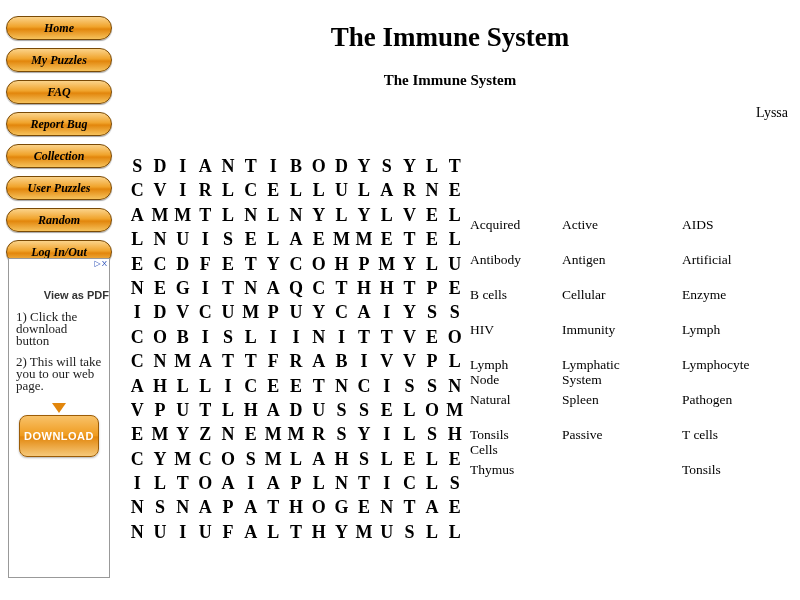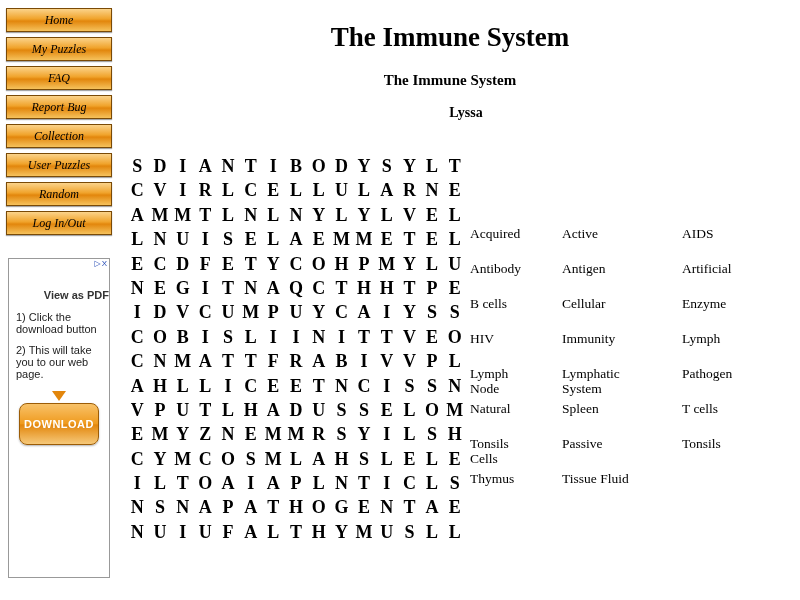--- a/index.html
+++ b/index.html
@@ -23,27 +23,27 @@
     left: 0;
     top: 0;
     width: 118px;
     padding: 8px 0 0 6px;
     box-sizing: border-box;
   }
   .nav-btn {
     display: block;
     width: 104px;
     height: 22px;
-    margin: 0 0 5px 0;
+    margin: 8px 0 5px 0;
     border: 1px solid #7a4a06;
-    border-radius: 0;
+    border-radius: 12px;
     background: linear-gradient(to bottom, #fbd38a 0%, #f0a32b 45%, #e2860c 55%, #f6c25c 100%);
     color: #000000;
     font-family: "Liberation Serif", serif;
-    font-weight: normal;
+    font-weight: bold;
     font-style: italic;
     font-size: 12px;
     line-height: 22px;
     text-align: center;
     box-shadow: 0 1px 1px rgba(0,0,0,0.35);
     cursor: pointer;
     white-space: nowrap;
     overflow: hidden;
   }
 
@@ -70,22 +70,22 @@
   .ad-title {
     margin-top: 30px;
     text-align: right;
     font-family: "Liberation Sans", sans-serif;
     font-size: 11px;
     font-weight: bold;
     color: #333333;
   }
   .ad-steps {
     margin: 10px 6px 11px 7px;
-    font-family: Liberation Sans, sans-serif;
-    font-size: 11px;
+    font-family: Liberation Serif, serif;
+    font-size: 13px;
     line-height: 12px;
     color: #222222;
   }
   .ad-steps p { margin: 0 0 9px 0; }
   .ad-arrow {
     margin: 4px auto 2px auto;
     width: 0;
     height: 0;
     border-left: 7px solid transparent;
     border-right: 7px solid transparent;
@@ -126,26 +126,26 @@
     left: 120px;
     top: 72px;
     width: 660px;
     text-align: center;
     font-size: 15px;
     font-weight: bold;
     color: #000000;
   }
   .author {
     position: absolute;
-    left: 136px;
+    left: 128px;
     top: 105px;
     width: 660px;
-    text-align: center;
+    text-align: right;
     font-size: 14px;
-    font-weight: bold;
+    font-weight: normal;
     color: #000000;
   }
 
   
   .grid {
     position: absolute;
     left: 126px;
     top: 154px;
     width: 340px;
   }
@@ -161,21 +161,21 @@
     font-family: "Liberation Serif", serif;
     font-size: 18px;
     font-weight: bold;
     color: #000000;
   }
 
   
   .wordlist {
     position: absolute;
     left: 470px;
-    top: 226px;
+    top: 217px;
     width: 320px;
     display: flex;
     gap: 0;
   }
   .word-col {
     width: 88px;
     margin-right: 0;
   }
   .word-col.c1 { width: 92px; }
   .word-col.c2 { width: 120px; }
@@ -510,26 +510,26 @@
       </div>
     <div class="word-col c2">
         <div class="word">Active</div>
         <div class="word">Antigen</div>
         <div class="word">Cellular</div>
         <div class="word">Immunity</div>
         <div class="word">Lymphatic
 System</div>
         <div class="word">Spleen</div>
         <div class="word">Passive</div>
-        <div class="word">Tissue Fluid</div>
       </div>
     <div class="word-col c3">
         <div class="word">AIDS</div>
         <div class="word">Artificial</div>
         <div class="word">Enzyme</div>
         <div class="word">Lymph</div>
+        <div class="word">Lymphocyte</div>
         <div class="word">Pathogen</div>
         <div class="word">T cells</div>
         <div class="word">Tonsils</div>
       </div>
   </div>
 
 </div>
 
 </body></html>

